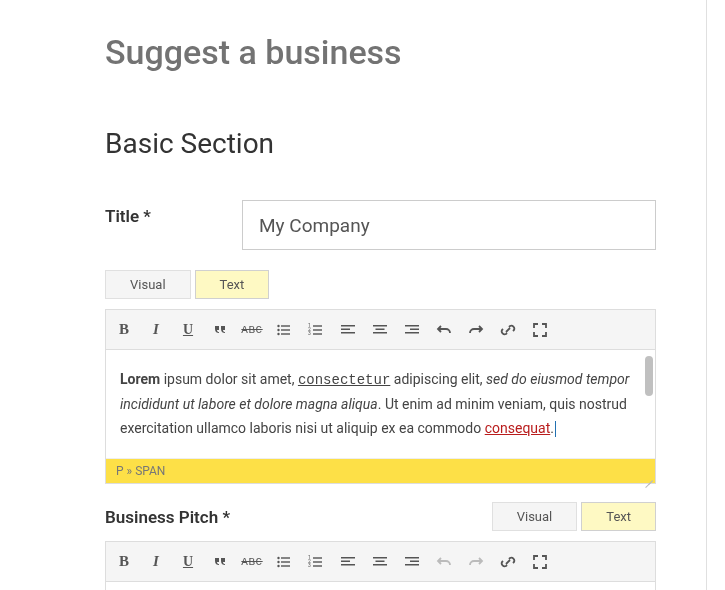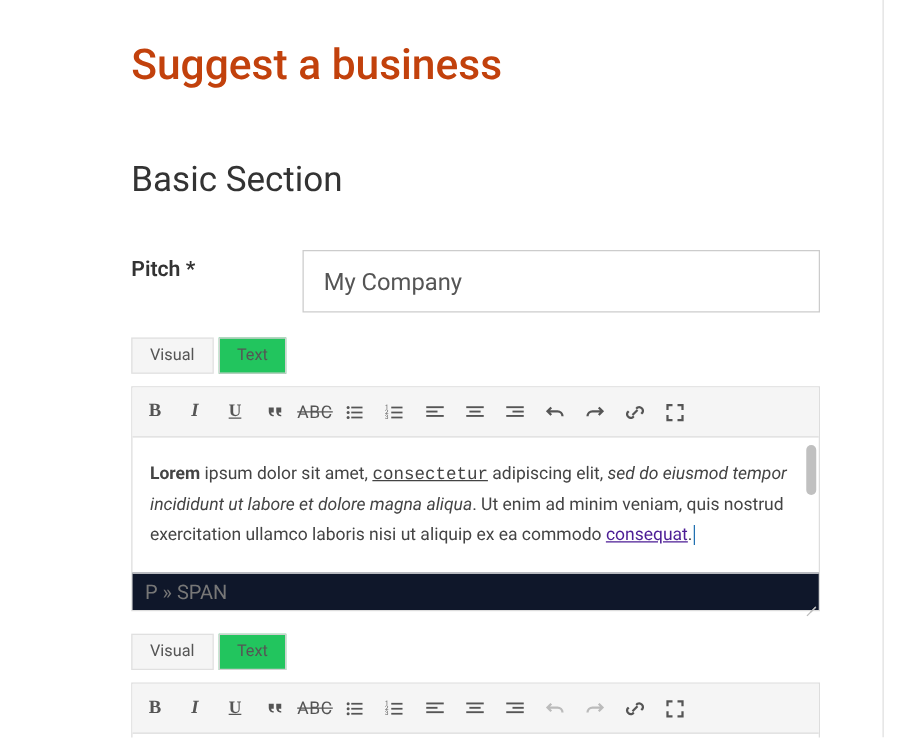--- a/index.html
+++ b/index.html
@@ -17,21 +17,21 @@
   height: 100%;
   width: 707px;
   padding: 0 0 0 0;
 }
 .container {
   padding: 20px 50px 0 105px;
 }
 h1.page-title {
   font-size: 34px;
   font-weight: 500;
-  color: #c2410c;
+  color: #737373;
   margin-top: 12px;
   margin-bottom: 55px;
 }
 h2.section-title {
   font-size: 28px;
   font-weight: 400;
   color: #333;
   margin-bottom: 40px;
 }
 .field {
@@ -70,29 +70,29 @@
 }
 .editor-label {
   font-size: 17px;
   font-weight: 600;
   color: #333;
 }
 .tab-group {
   display: flex;
 }
 .tab {
-  padding: 6px 14px;
+  padding: 6px 24px;
   font-size: 13px;
   background: #f5f5f5;
   border: 1px solid #e0e0e0;
   color: #555;
   cursor: pointer;
 }
 .tab.active {
-  background: #22c55e;
+  background: #fef9c3;
   border-color: #d0d0d0;
 }
 .tab + .tab { margin-left: 4px; }
 
 .editor {
   border: 1px solid #ddd;
   width: 100%;
 }
 .toolbar {
   background: #f5f5f5;
@@ -110,55 +110,55 @@
   align-items: center;
   justify-content: center;
   color: #555;
   cursor: pointer;
 }
 .tool-btn.disabled { color: #bbb; }
 .tool-btn svg { width: 16px; height: 16px; display: block; }
 .tool-bold { font-weight: 700; font-size: 15px; font-family: Georgia, serif; }
 .tool-italic { font-style: italic; font-size: 15px; font-family: Georgia, serif; font-weight: 600;}
 .tool-underline { text-decoration: underline; font-size: 14px; font-family: Georgia, serif; font-weight: 600;}
-.tool-abc { font-size: 14px; text-decoration: line-through; letter-spacing: 0.5px; }
+.tool-abc { font-size: 11px; text-decoration: line-through; letter-spacing: 0.5px; font-family: Liberation Mono, monospace; }
 .editor-content {
   position: relative;
   padding: 18px 14px;
   font-size: 14px;
   line-height: 1.7;
   color: #444;
   min-height: 108px;
 }
 .editor-content .bold { font-weight: 700; }
 .editor-content .italic { font-style: italic; }
 .editor-content .underline { text-decoration: underline; font-family: Liberation Mono, monospace; }
-.editor-content .link { color: #4c1d95; text-decoration: underline; cursor: pointer; }
+.editor-content .link { color: #b91c1c; text-decoration: underline; cursor: pointer; }
 .editor-scrollbar {
   position: absolute;
   right: 2px;
   top: 6px;
   width: 8px;
   height: 40px;
   background: #c0c0c0;
   border-radius: 4px;
 }
 .cursor-bar {
   display: inline-block;
   border-right: 1px solid #2271b1;
   height: 16px;
   vertical-align: middle;
   margin-left: 1px;
 }
 .status-bar {
   border-top: 1px solid #eee;
   padding: 5px 10px;
-  font-size: 16px;
+  font-size: 12px;
   color: #777;
-  background: #0f172a;
+  background: #fde047;
   position: relative;
 }
 .resize-handle {
   position: absolute;
   right: 2px;
   bottom: 2px;
   width: 10px;
   height: 10px;
 }
 .resize-handle::before, .resize-handle::after {
@@ -182,21 +182,21 @@
 
 <div class="outer">
 <div class="container">
 
   <h1 class="page-title">Suggest a business</h1>
 
   <h2 class="section-title">Basic Section</h2>
 
   <div class="field">
     <div class="field-label-col">
-      <span class="field-label">Pitch *</span>
+      <span class="field-label">Title *</span>
     </div>
     <div class="field-control">
       <input type="text" class="text-input" value="My Company" style="">
     </div>
   </div>
 
   <div class="editor-row">
     <div class="tab-group">
       <div class="tab">Visual</div>
       <div class="tab active">Text</div>
@@ -280,20 +280,21 @@
       <div class="editor-scrollbar"></div>
       <span class="bold">Lorem</span><span> ipsum dolor sit amet, </span><span class="underline">consectetur</span><span> adipiscing elit, </span><span class="italic">sed do eiusmod tempor incididunt ut labore et dolore magna aliqua</span><span>. Ut enim ad minim veniam, quis nostrud exercitation ullamco laboris nisi ut aliquip ex ea commodo </span><span class="link">consequat</span><span>.</span><span class="cursor-bar"></span>
     </div>
     <div class="status-bar">
       <span>P » SPAN</span>
       <div class="resize-handle"></div>
     </div>
   </div>
 
   <div class="editor-row" style="margin-top:18px;">
+    <span class="editor-label">Business Pitch *</span>
     <div class="tab-group">
       <div class="tab">Visual</div>
       <div class="tab active">Text</div>
     </div>
   </div>
 
   <div class="editor">
     <div class="toolbar">
       <span class="tool-btn tool-bold">B</span>
       <span class="tool-btn tool-italic">I</span>

